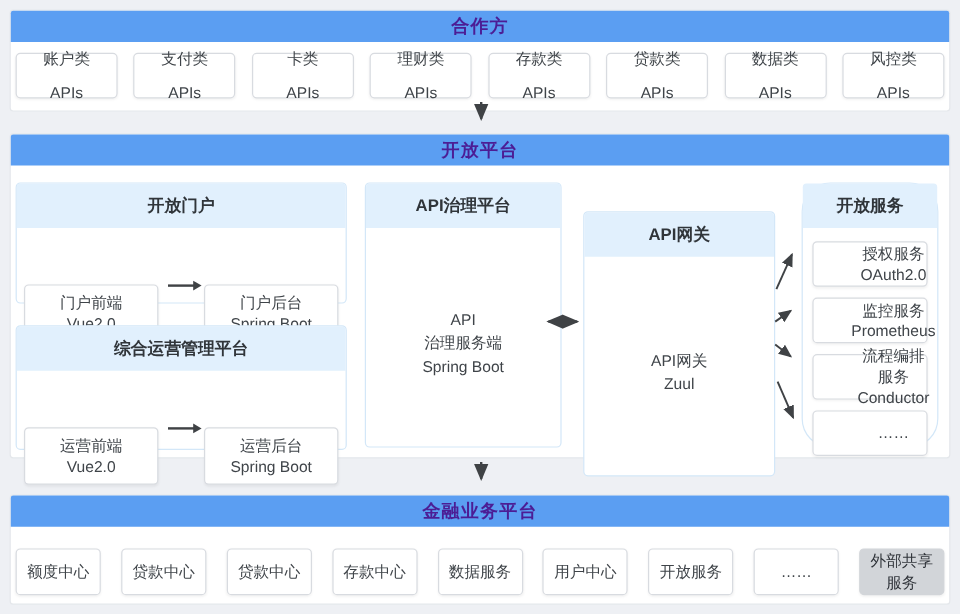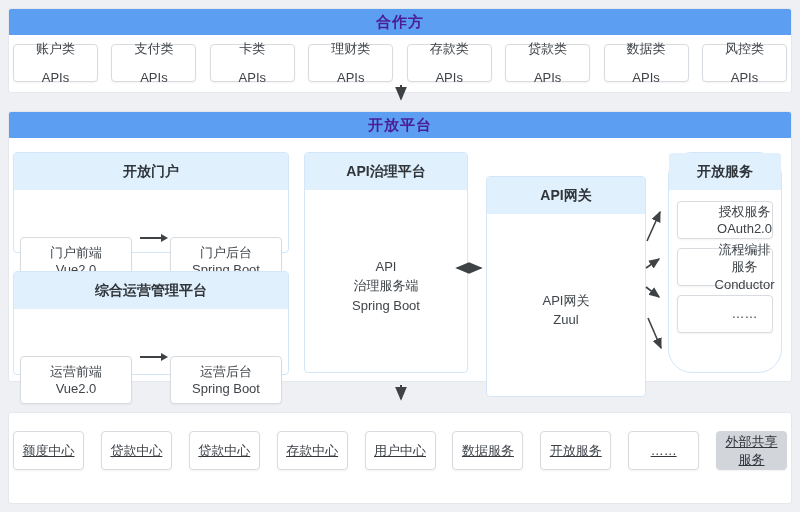--- a/index.html
+++ b/index.html
@@ -16,21 +16,21 @@
   #sec-partners { top:8px;   height:85px; }
   #sec-open     { top:111px; height:271px; }
   #sec-fin      { top:412px; height:92px; }
   .sec-header {
     height:26px; background:#5b9ef2; color:#4c1d95;
     font-size:15px; font-weight:bold; letter-spacing:1px;
     display:flex; align-items:center; justify-content:center;
     border-radius:2px 2px 0 0;
   }
   .boxrow { display:flex; justify-content:space-between; padding:9px 4px 0 4px; }
-  #sec-fin .boxrow { padding-top:18px;text-decoration:underline; }
+  #sec-fin .boxrow { padding-top:18px; }
   .box {
     box-sizing:border-box; background:#ffffff;
     border:1px solid #d8dbe0; border-radius:4px;
     box-shadow:0 1px 2px rgba(0,0,0,.05);
     display:flex; flex-direction:column; align-items:center; justify-content:center;
     font-size:13px; color:#3f4449; line-height:1.32; text-align:center;
   }
   .box .l1, .box .l2 { display:block; }
   .w85 { width:85px; height:38px;gap:12px; }
   .w71 { width:71px; height:39px; }
@@ -166,57 +166,62 @@
     </div>
 
     <div class="colcard" id="svc-card">
       <div class="colhead">开放服务</div>
       <div class="svclist">
           <div class="box sbox">
           <span class="l1">授权服务</span>
           <span class="l2">OAuth2.0</span>
         </div>
           <div class="box sbox">
+          <span class="l1">监控服务</span>
+          <span class="l2">Prometheus</span>
+        </div>
+          <div class="box sbox">
           <span class="l1">流程编排服务</span>
           <span class="l2">Conductor</span>
         </div>
           <div class="box sbox">
           <span class="l1">……</span>
           <span class="l2"></span>
         </div>
         </div>
     </div>
 
   </div>
 </div>
 
 <div class="section" id="sec-fin">
+  <div class="sec-header">金融业务平台</div>
   <div class="boxrow">
       <div class="box w71">
       <span class="l1">额度中心</span>
       <span class="l2"></span>
     </div>
       <div class="box w71">
       <span class="l1">贷款中心</span>
       <span class="l2"></span>
     </div>
       <div class="box w71">
       <span class="l1">贷款中心</span>
       <span class="l2"></span>
     </div>
       <div class="box w71">
       <span class="l1">存款中心</span>
       <span class="l2"></span>
     </div>
       <div class="box w71">
+      <span class="l1">数据服务</span>
+      <span class="l2"></span>
+    </div>
+      <div class="box w71">
       <span class="l1">用户中心</span>
-      <span class="l2"></span>
-    </div>
-      <div class="box w71">
-      <span class="l1">数据服务</span>
       <span class="l2"></span>
     </div>
       <div class="box w71">
       <span class="l1">开放服务</span>
       <span class="l2"></span>
     </div>
       <div class="box w71">
       <span class="l1">……</span>
       <span class="l2"></span>
     </div>

